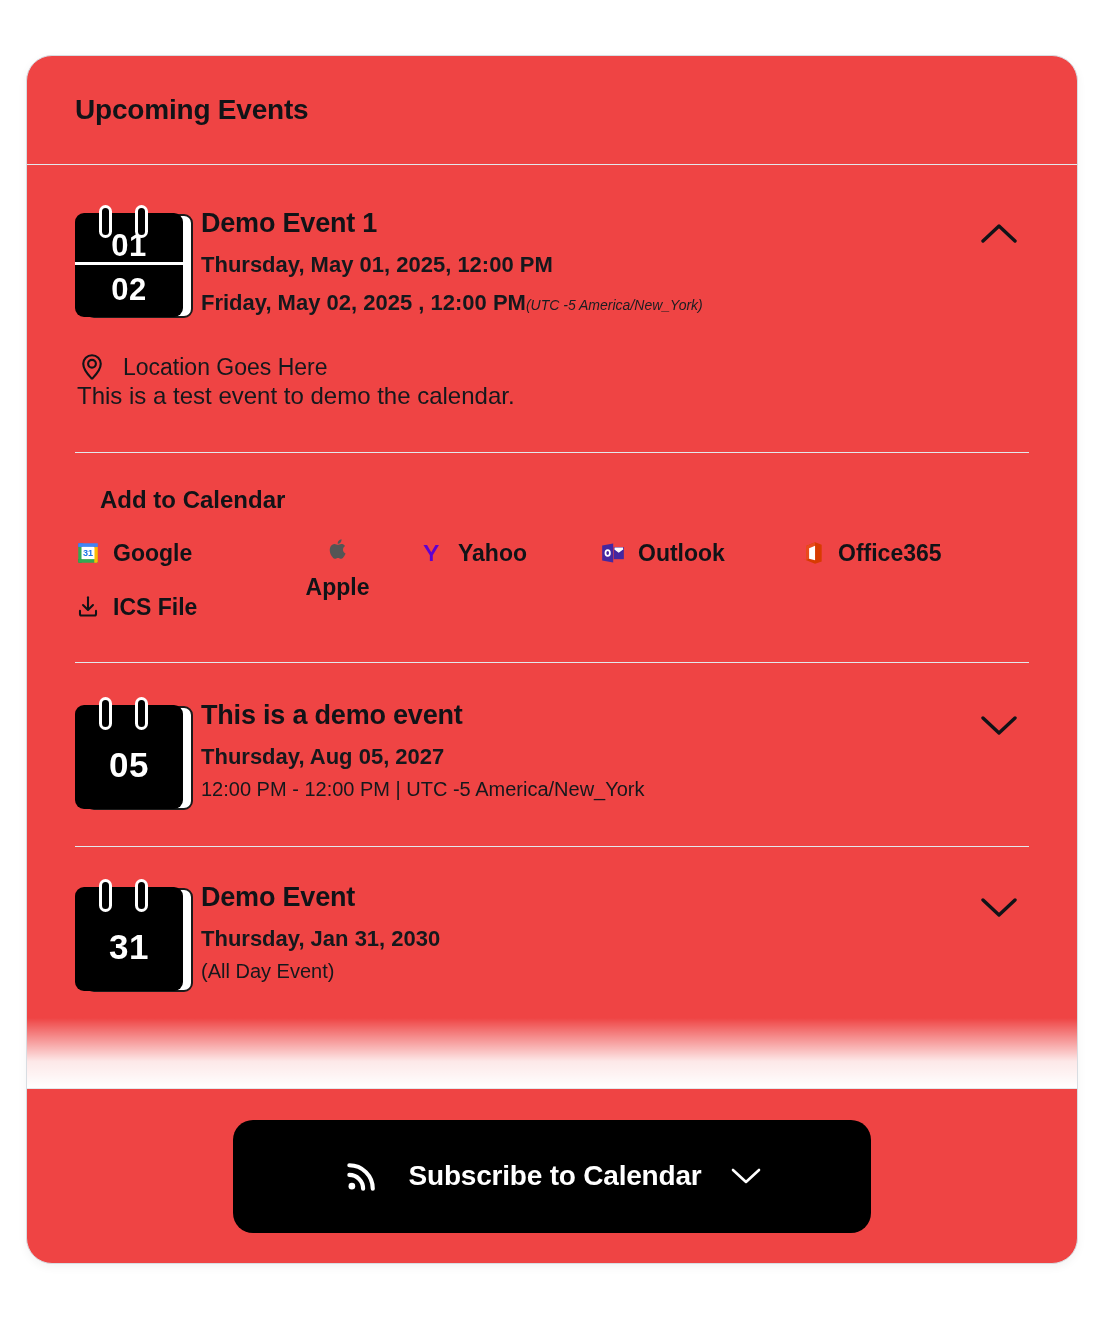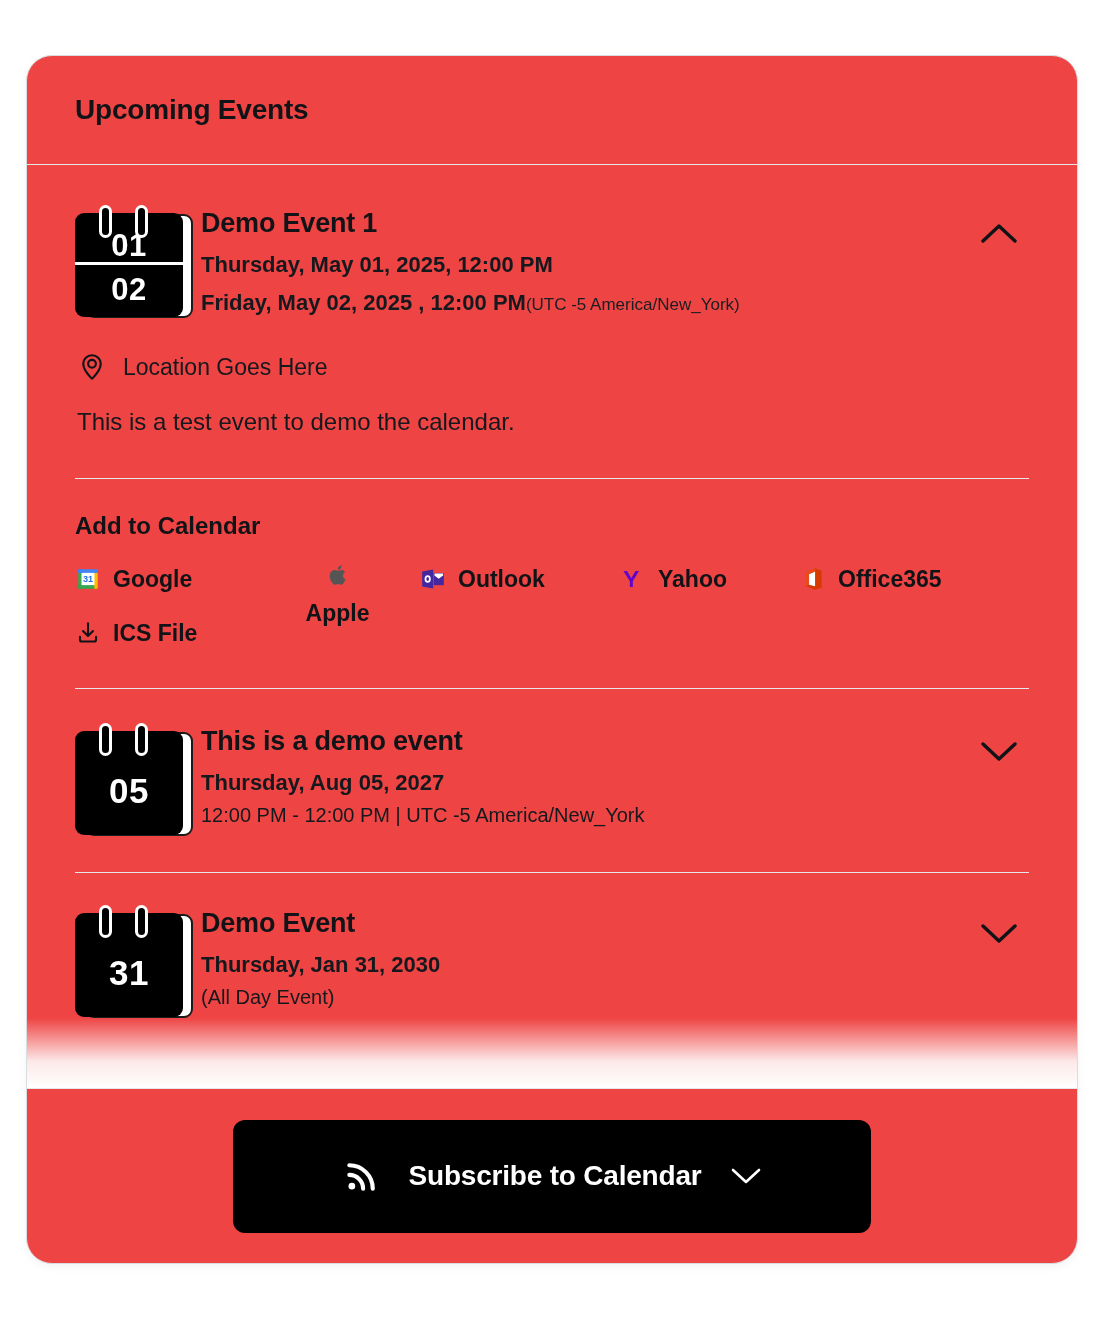--- a/index.html
+++ b/index.html
@@ -137,23 +137,24 @@
     line-height: 1.25;
   }
   .event-date {
     font-size: 22px;
     font-weight: bold;
     color: #15181c;
     margin-top: 9px;
     line-height: 1.35;
   }
   .tz-note {
-    font-size: 17px;
+    font-size: 14px;
     font-weight: normal;
     color: #1a1d21;
+    font-style: italic;
   }
   .event-sub {
     font-size: 20px;
     color: #15181c;
     margin-top: 4px;
     line-height: 1.35;
   }
 
   
   .chev {
@@ -173,35 +174,35 @@
     display: flex;
     align-items: center;
     gap: 16px;
     margin-top: 34px;
     padding-left: 2px;
   }
   .loc-text { font-size: 23px; color: #15181c; }
   .desc {
     font-size: 24px;
     color: #15181c;
-    margin-top: 26px;
     padding-left: 2px;
   }
 
   .rule {
     height: 1px;
     background: #e4e8ec;
     margin-top: 42px;
   }
 
   .atc-title {
     font-size: 24px;
     font-weight: bold;
     color: #111317;
     margin-top: 33px;
+    margin-left: 25px;
   }
   .atc-grid {
     margin-top: 22px;
     display: flex;
     flex-wrap: wrap;
     row-gap: 20px;
   }
   .atc-item {
     display: flex;
     align-items: center;
@@ -235,21 +236,21 @@
     border-top: 1px solid #e4e8ec;
     display: flex;
     align-items: center;
     justify-content: center;
   }
   .subscribe-btn {
     width: 638px;
     height: 113px;
     background: #000000;
     border: none;
-    border-radius: 12px;
+    border-radius: 20px;
     color: #ffffff;
     display: flex;
     align-items: center;
     justify-content: center;
     gap: 28px;
     cursor: pointer;
     font-family: "Liberation Sans", sans-serif;
   }
   .subscribe-btn .sub-label {
     font-size: 28px;
@@ -331,38 +332,38 @@
             </div>
 
             <div class="atc-item atc-w2">
               <svg class="svcicon" viewBox="0 0 24 24">
                 <path d="M16.6 12.6c0-2.3 1.85-3.4 1.93-3.45-1.05-1.55-2.7-1.76-3.28-1.78-1.4-.14-2.73.82-3.44.82-.71 0-1.8-.8-2.96-.78-1.52.02-2.92.88-3.7 2.24-1.58 2.74-.4 6.8 1.13 9.02.75 1.09 1.64 2.32 2.81 2.27 1.13-.04 1.56-.73 2.92-.73 1.36 0 1.75.73 2.95.71 1.22-.02 1.99-1.11 2.73-2.21.86-1.27 1.22-2.5 1.24-2.56-.03-.01-2.37-.91-2.39-3.6z" fill="#555555"></path>
                 <path d="M14.35 5.93c.62-.76 1.04-1.8.93-2.85-.9.04-1.98.6-2.62 1.35-.57.67-1.07 1.74-.94 2.76 1 .08 2.02-.51 2.63-1.26z" fill="#555555"></path>
               </svg>
               <span class="lbl">Apple</span>
             </div>
 
+            <div class="atc-item atc-w1">
+              <svg class="svcicon" viewBox="0 0 24 24">
+                <path d="M3.2 4.6h3.3l3.9 6.6 3.9-6.6h3.2l-5.7 9.4v5.4H9.1V14z" fill="#5f01d1"></path>
+              </svg>
+              <span class="lbl">Yahoo</span>
+            </div>
+
             <div class="atc-item atc-w3">
               <svg class="svcicon" viewBox="0 0 24 24">
                 <path d="M2 5.1 12.2 3.2v17.6L2 18.9z" fill="#4527a0"></path>
                 <path d="M12.7 6.6H22v11.1h-9.3z" fill="#4527a0"></path>
                 <path d="M13.4 8.1 17.3 11l4-3v-1h-7.9z" fill="#ffffff"></path>
                 <path d="M13.4 9.6v7h7.9v-7l-4 3z" fill="#4527a0"></path>
                 <ellipse cx="7.1" cy="12" rx="2.85" ry="3.5" fill="#ffffff"></ellipse>
                 <ellipse cx="7.1" cy="12" rx="1.25" ry="1.8" fill="#4527a0"></ellipse>
                 <path d="M13.6 8.2l3.7 2.8 3.9-2.9" stroke="#ffffff" stroke-width="1.2" fill="none"></path>
               </svg>
               <span class="lbl">Outlook</span>
-            </div>
-
-            <div class="atc-item atc-w1">
-              <svg class="svcicon" viewBox="0 0 24 24">
-                <path d="M3.2 4.6h3.3l3.9 6.6 3.9-6.6h3.2l-5.7 9.4v5.4H9.1V14z" fill="#5f01d1"></path>
-              </svg>
-              <span class="lbl">Yahoo</span>
             </div>
 
             <div class="atc-item atc-w3">
               <svg class="svcicon" viewBox="0 0 24 24">
                 <path d="M13.9 2 5.6 5.6v12.9L2.4 17.4 13.9 22l6.1-2.1V4.3z" fill="#d83b01"></path>
                 <path d="M13.9 2 5.6 5.6v12.9l2.8-1.2V7.5l5.5-2.2z" fill="#ea4b1d"></path>
                 <path d="M13.9 5.3v13.5l-5.5-1.5V7.5z" fill="#ffffff"></path>
               </svg>
               <span class="lbl">Office365</span>
             </div>

